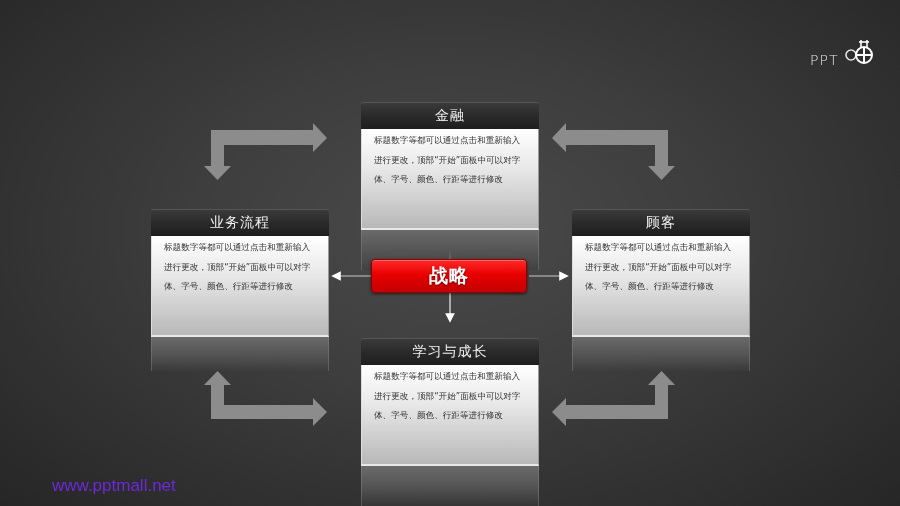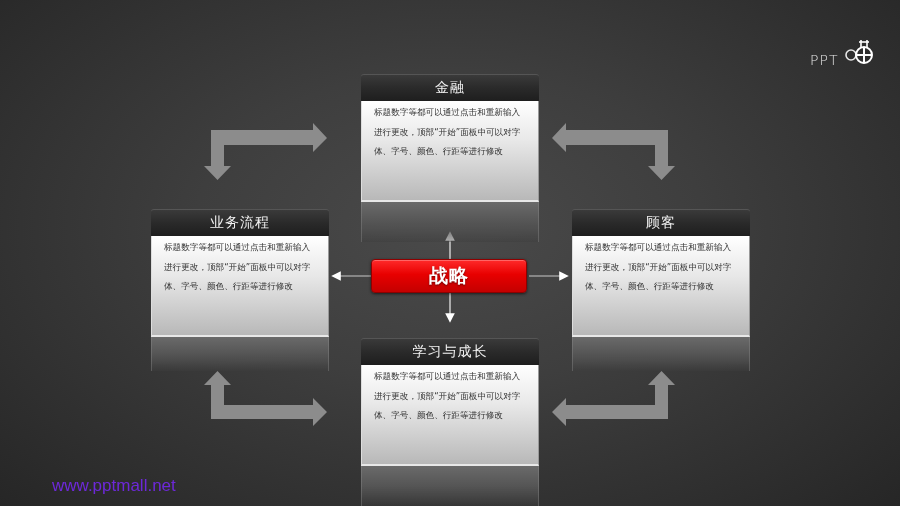--- a/index.html
+++ b/index.html
@@ -91,21 +91,21 @@
     <path d="M211,419 L313,419 L313,426 L327,412 L313,398 L313,405 L224,405 L224,385 L231,385 L217.5,371 L204,385 L211,385 Z" fill="#8c8c8c"></path>
 
     <path d="M668,419 L566,419 L566,426 L552,412 L566,398 L566,405 L655,405 L655,385 L648,385 L661.5,371 L675,385 L668,385 Z" fill="#8c8c8c"></path>
 
     <line x1="450" y1="259" x2="450" y2="236" stroke="#f0f0f0" stroke-width="1.2" marker-end="url(#wh)"></line>
     <line x1="450" y1="293" x2="450" y2="318" stroke="#f0f0f0" stroke-width="1.2" marker-end="url(#wh)"></line>
     <line x1="371" y1="276" x2="336" y2="276" stroke="#c8c8c8" stroke-width="1.2" marker-end="url(#wh)"></line>
     <line x1="529" y1="276" x2="564" y2="276" stroke="#c8c8c8" stroke-width="1.2" marker-end="url(#wh)"></line>
   </svg>
 
-  <div class="card" style="left:361px; top:74px;">
+  <div class="card" style="left:361px; top:102px;">
     <div class="card-header">金融</div>
     <div class="card-body">标题数字等都可以通过点击和重新输入进行更改，顶部“开始”面板中可以对字体、字号、颜色、行距等进行修改</div>
     <div class="card-reflect" style="height:40px;"></div>
   </div>
 
   <div class="card" style="left:151px; top:209px;">
     <div class="card-header">业务流程</div>
     <div class="card-body">标题数字等都可以通过点击和重新输入进行更改，顶部“开始”面板中可以对字体、字号、颜色、行距等进行修改</div>
     <div class="card-reflect"></div>
   </div>

